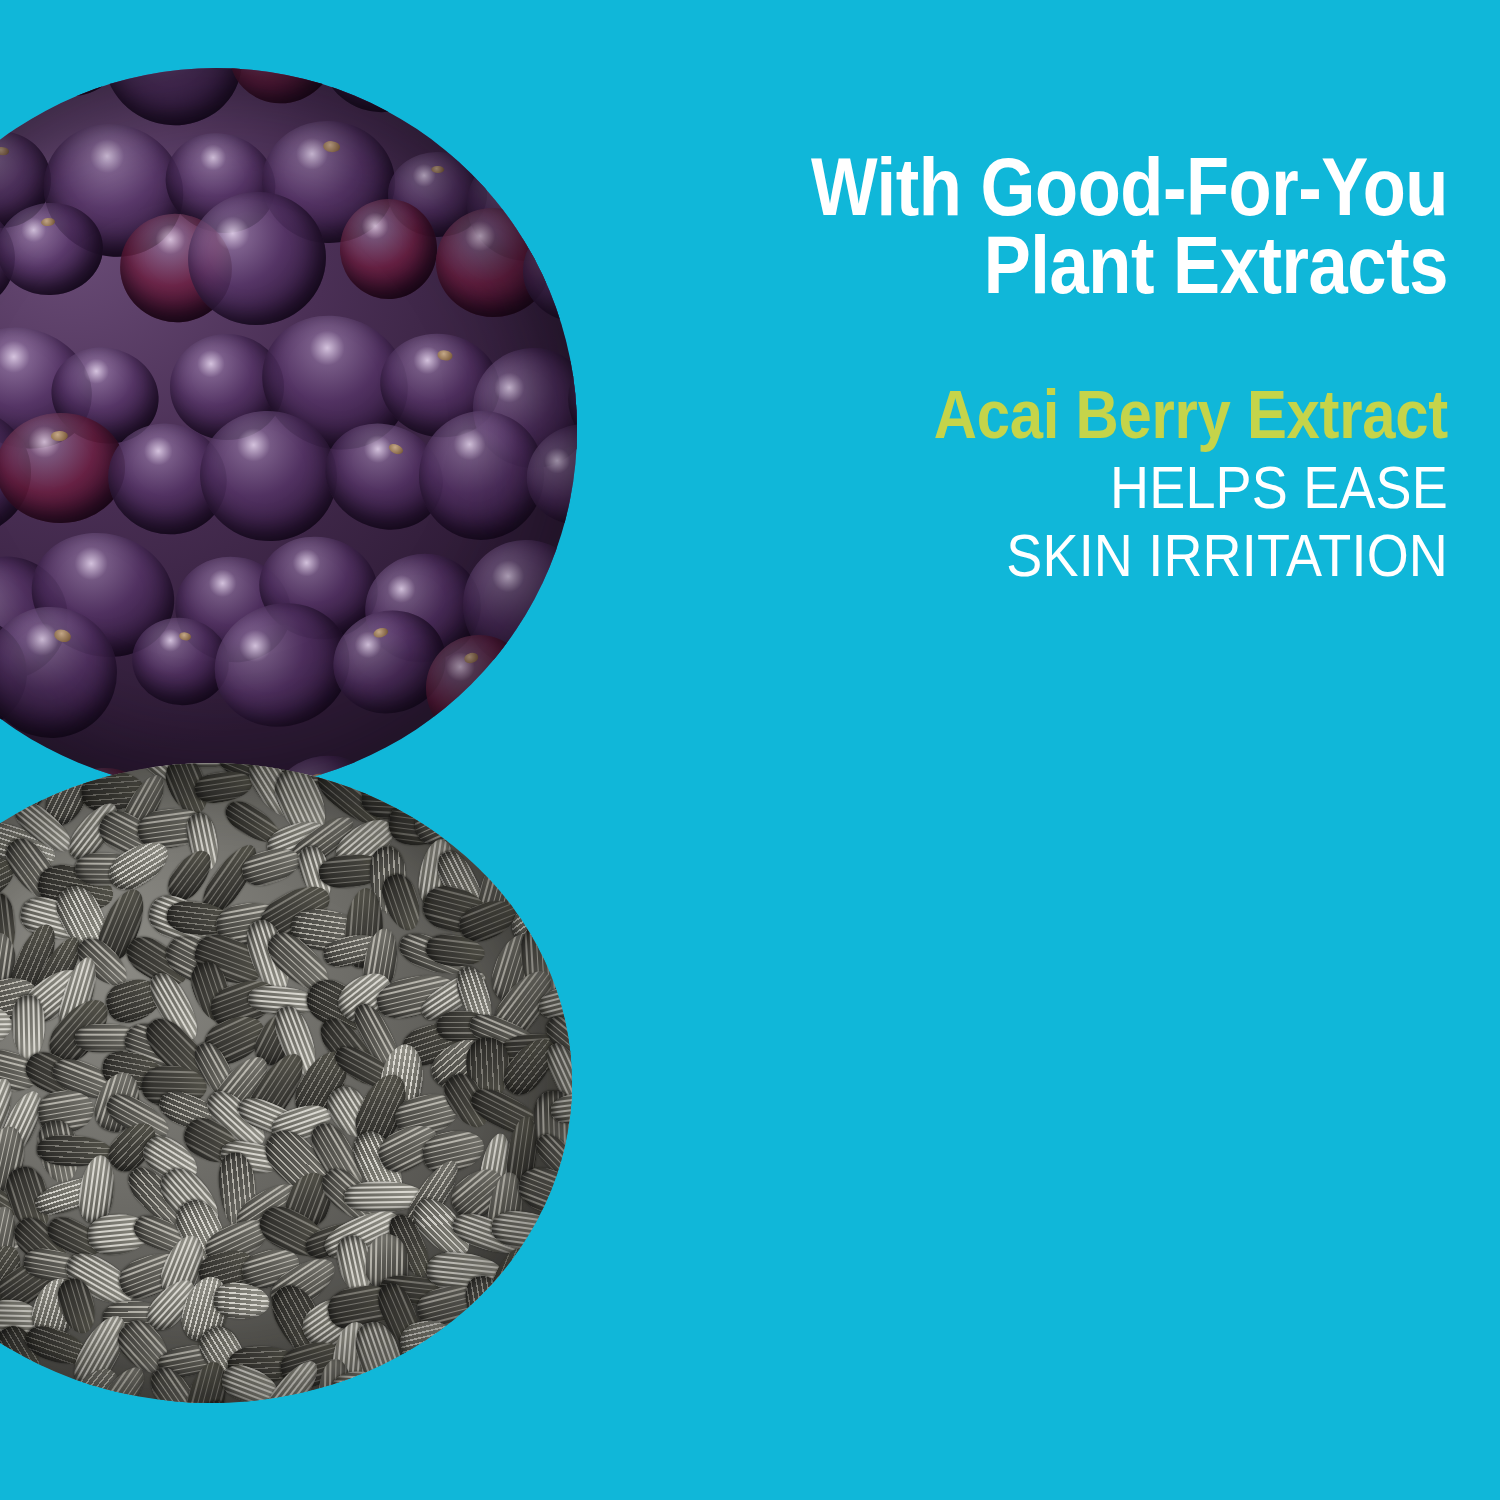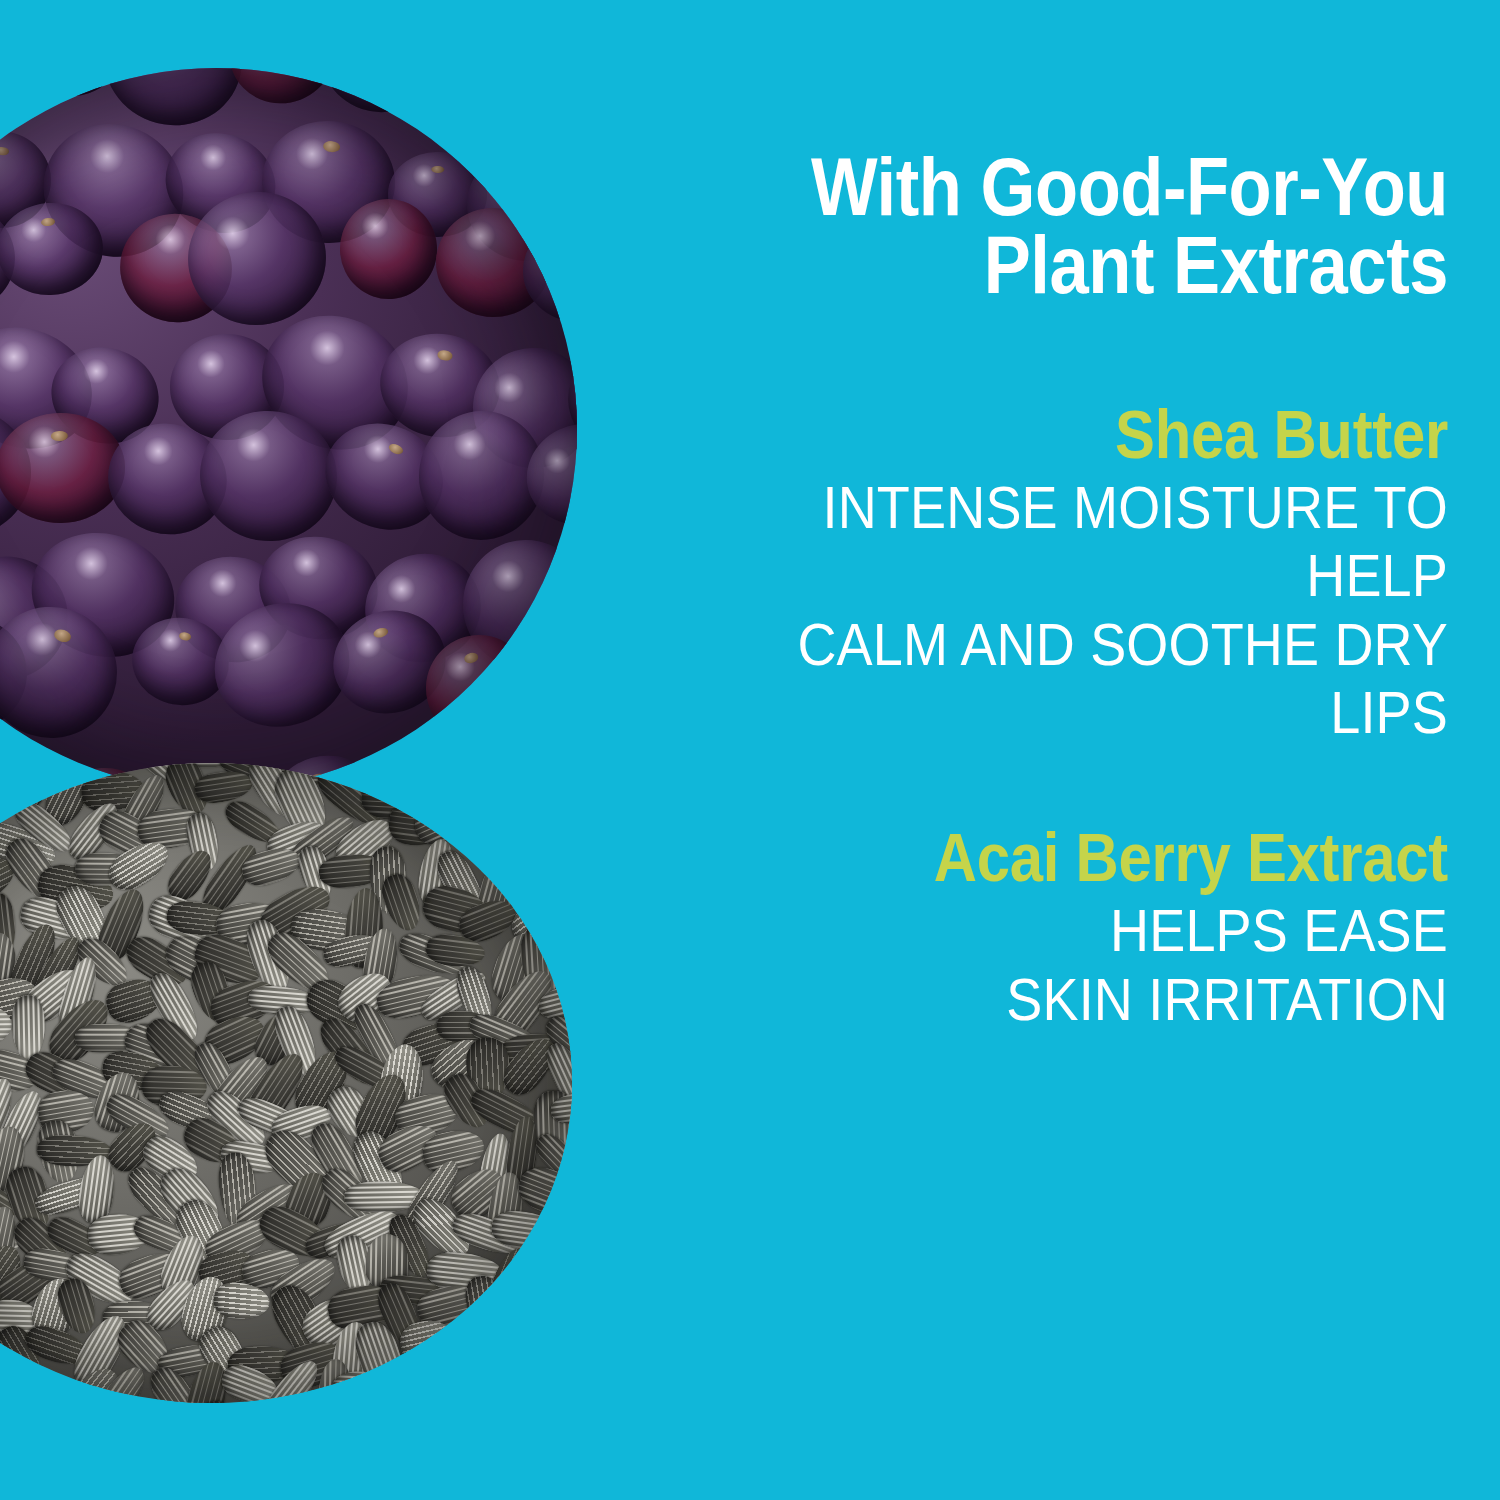--- a/index.html
+++ b/index.html
@@ -586,25 +586,20 @@
       <div class="vignette seeds"></div>
     </div>
 
   </div>
 
   <div class="text-col">
 
     <h1 class="headline">With Good-For-You
 Plant Extracts</h1>
 
-    <div class="block block-shea">
-      <div class="ingredient-name">Shea Butter</div>
-      <div class="ingredient-desc">INTENSE MOISTURE TO HELP
-CALM AND SOOTHE DRY LIPS</div>
-    </div>
 
     <div class="block block-acai">
       <div class="ingredient-name">Acai Berry Extract</div>
       <div class="ingredient-desc">HELPS EASE
 SKIN IRRITATION</div>
     </div>
 
 
   </div>
 </div>

